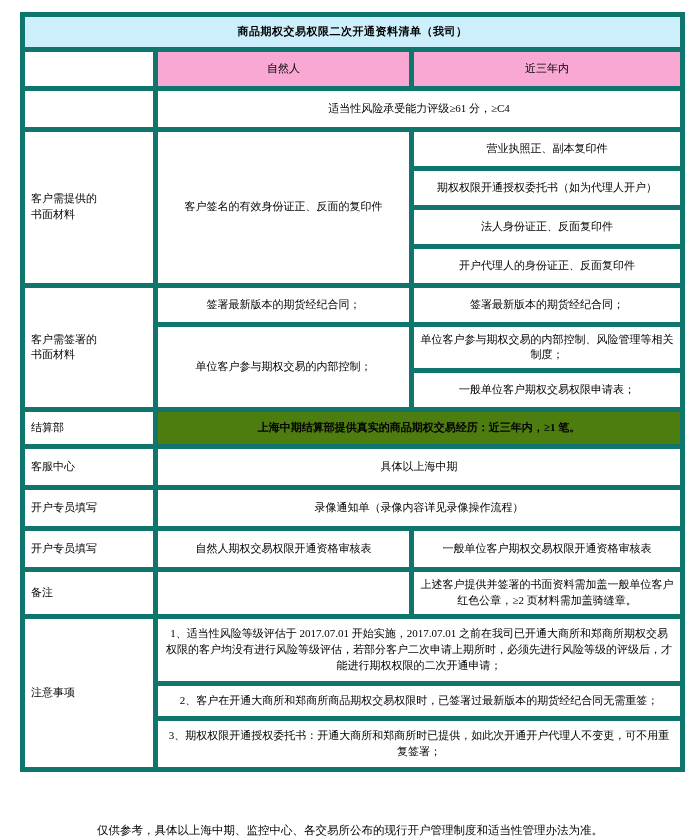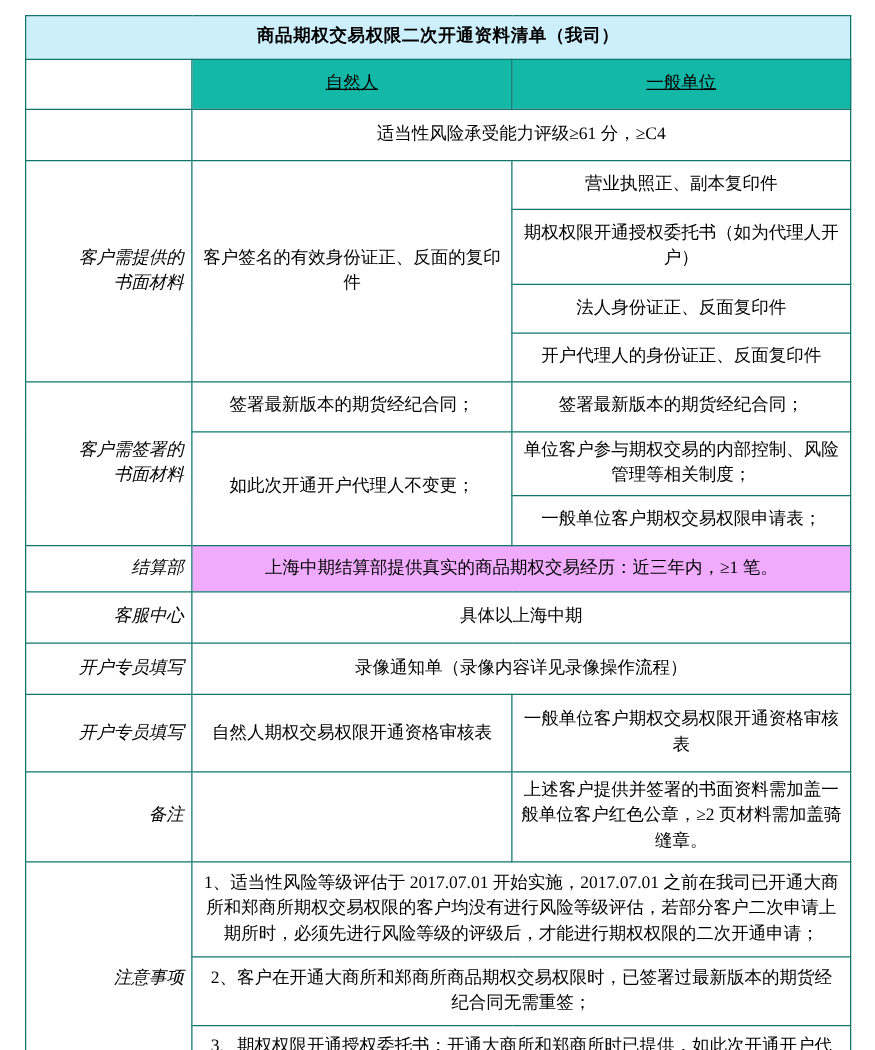--- a/index.html
+++ b/index.html
@@ -20,61 +20,59 @@
     height: 840px;
     box-sizing: border-box;
   }
   table.sheet {
     border-collapse: collapse;
     table-layout: fixed;
     width: 660px;
     margin: 12px 20px 0 20px;
   }
   table.sheet td {
-    border: 1px solid #0f766e;
+    border: 5px solid #0f766e;
     padding: 5px 6px;
     vertical-align: middle;
     line-height: 1.45;
-    font-size: 14px;
+    font-size: 11px;
     margin-left: 48px;
   }
   .title-cell {
     background: #cdeffb;
     text-align: center;
     font-weight: bold;
     font-size: 14px;
     padding: 7px 4px !important;
     letter-spacing: 0.5px;
   }
   .hdr-blank {
     background: #ffffff;
   }
   .hdr-cyan {
-    background: #14b8a6;
+    background: #f9a8d4;
     text-align: center;
     font-size: 12.5px;
     padding: 9px 4px !important;
-    text-decoration: underline;
   }
   .rowlabel {
-    text-align: right;
+    text-align: left;
     font-size: 12px;
     line-height: 1.7;
-    font-style: italic;
   }
   .center {
     text-align: center;
   }
   .left {
     text-align: center;
   }
   .pink {
-    background: #f0abfc;
-    text-align: center;
-    font-weight: normal;
+    background: #4d7c0f;
+    text-align: center;
+    font-weight: bold;
     font-size: 12.5px;
     padding: 8px 4px !important;
   }
   .tall {
     padding-top: 9px !important;
     padding-bottom: 9px !important;
   }
   .note-cell {
     text-align: center;
     line-height: 1.75;
@@ -105,21 +103,21 @@
     </colgroup>
     <tbody>
 
       <tr>
         <td class="title-cell" colspan="3">商品期权交易权限二次开通资料清单（我司）</td>
       </tr>
 
       <tr>
         <td class="hdr-blank"></td>
         <td class="hdr-cyan">自然人</td>
-        <td class="hdr-cyan">一般单位</td>
+        <td class="hdr-cyan">近三年内</td>
       </tr>
 
       <tr>
         <td class="hdr-blank"></td>
         <td class="center nowrap-pad" colspan="2">适当性风险承受能力评级≥61 分，≥C4</td>
       </tr>
 
       <tr>
         <td class="rowlabel" rowspan="4">
           <div>客户需提供的</div>
@@ -140,21 +138,21 @@
 
       <tr>
         <td class="rowlabel" rowspan="3">
           <div>客户需签署的</div>
           <div>书面材料</div>
         </td>
         <td class="left tall">签署最新版本的期货经纪合同；</td>
         <td class="left tall">签署最新版本的期货经纪合同；</td>
       </tr>
       <tr>
-        <td class="left tall" rowspan="2">如此次开通开户代理人不变更；</td>
+        <td class="left tall" rowspan="2">单位客户参与期权交易的内部控制；</td>
         <td class="left">单位客户参与期权交易的内部控制、风险管理等相关制度；</td>
       </tr>
       <tr>
         <td class="left tall">一般单位客户期权交易权限申请表；</td>
       </tr>
 
       <tr>
         <td class="rowlabel">结算部</td>
         <td class="pink" colspan="2">上海中期结算部提供真实的商品期权交易经历：近三年内，≥1 笔。</td>
       </tr>
@@ -188,14 +186,15 @@
       <tr>
         <td class="note-cell" colspan="2">2、客户在开通大商所和郑商所商品期权交易权限时，已签署过最新版本的期货经纪合同无需重签；</td>
       </tr>
       <tr>
         <td class="note-cell" colspan="2">3、期权权限开通授权委托书：开通大商所和郑商所时已提供，如此次开通开户代理人不变更，可不用重复签署；</td>
       </tr>
 
     </tbody>
   </table>
 
+  <div class="footer">仅供参考，具体以上海中期、监控中心、各交易所公布的现行开户管理制度和适当性管理办法为准。</div>
 
 </div>
 
 </body></html>

